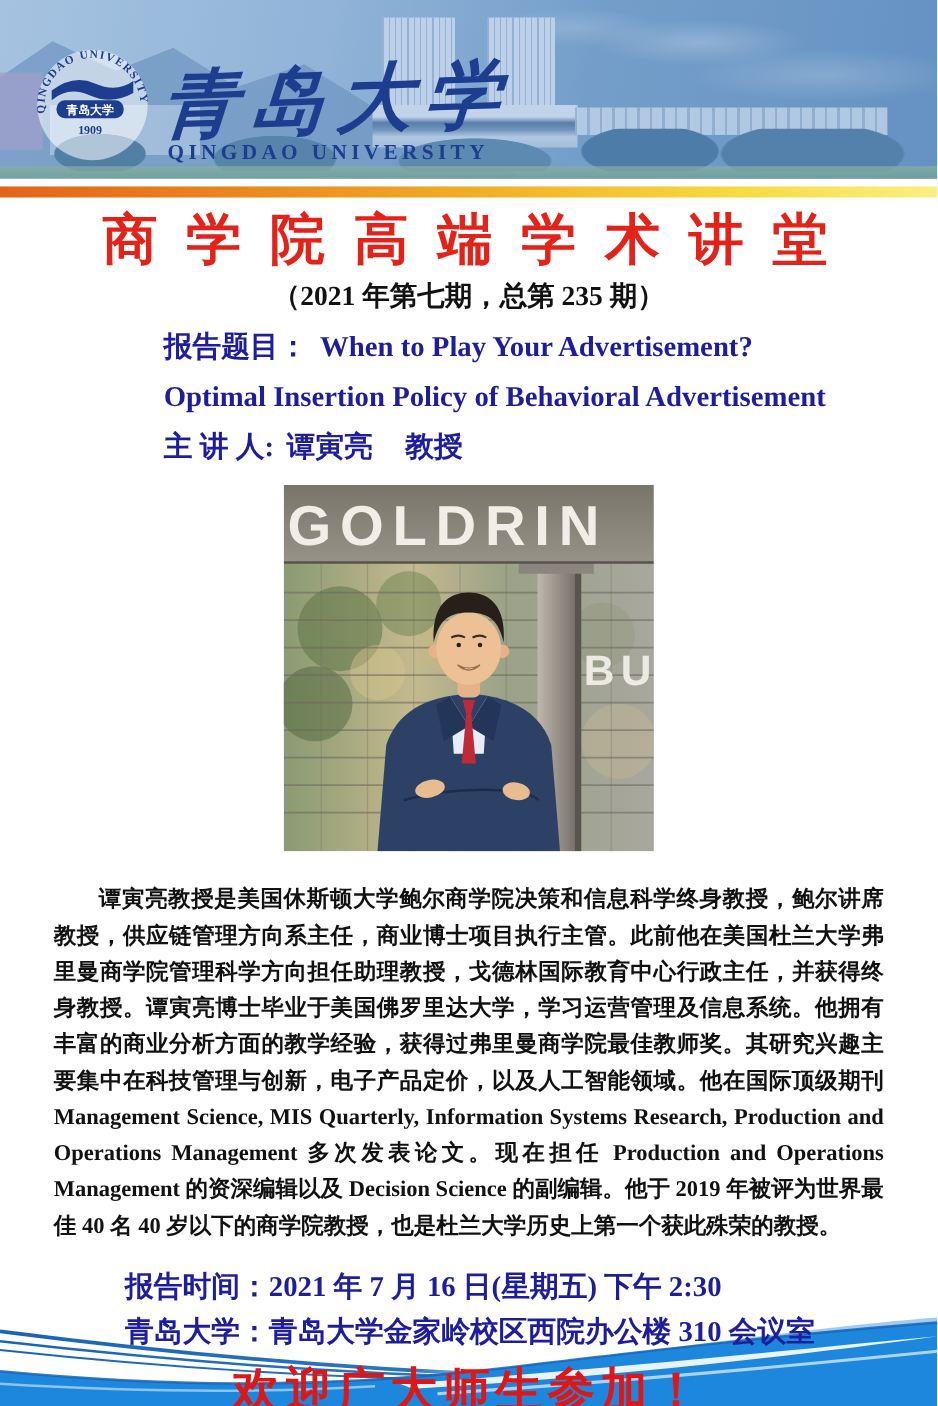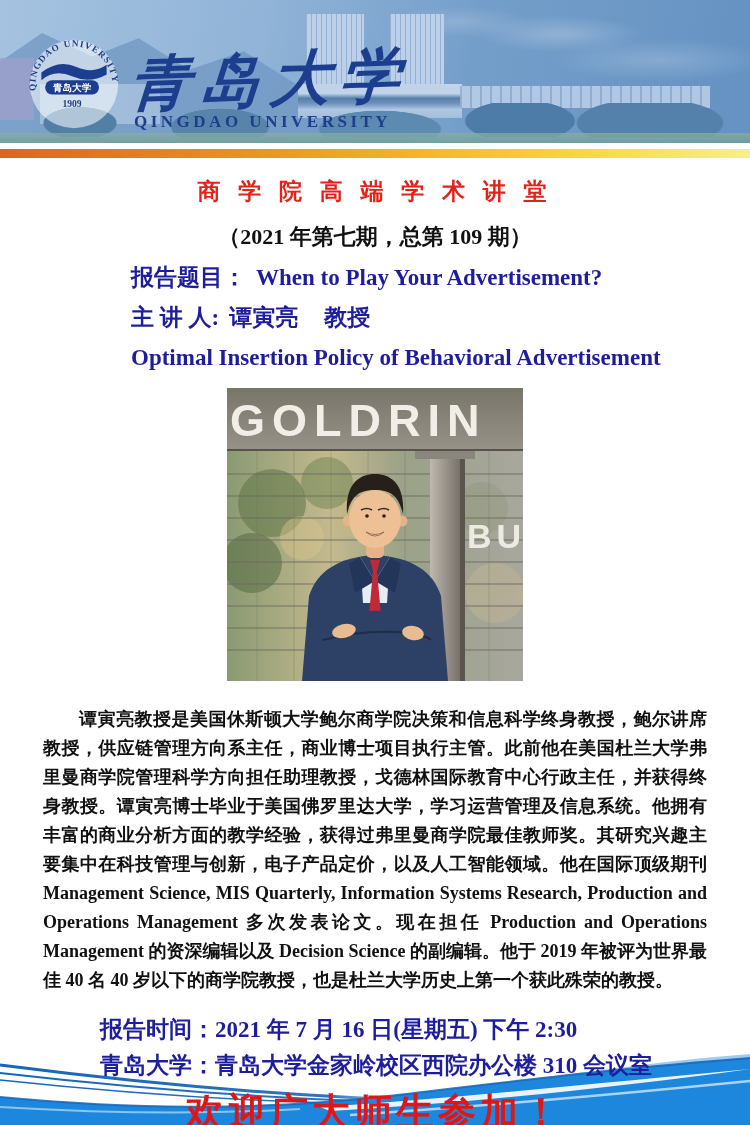--- a/index.html
+++ b/index.html
@@ -50,21 +50,21 @@
   .logo-en { font-size: 17px; font-weight: bold; letter-spacing: 3.5px; margin-top: 2px; margin-left: 4px; }
 
   
   .gap-white { height: 5px; background: #ffffff; }
   .accent-bar { height: 10px;
     background: linear-gradient(90deg, #e2641a 0%, #ec8c1f 30%, #f2b428 55%, #f6d93f 78%, #f9f083 100%);
     border-top: 1px solid #ffffff; }
 
   
   main { padding: 0 43px; position: relative; z-index: 2; }
-  .title { margin-top: 12px; text-align: center; color: #e3231a; font-size: 23px;
+  .title { margin-top: 12px; text-align: center; color: #e3231a; font-size: 44px;
     font-weight: bold; letter-spacing: 6px; line-height: 44px; }
   .issue { margin-top: 8px; text-align: center; color: #111111; font-size: 22px; font-weight: bold; }
   .topic-block { margin-top: 12px; margin-left: 88px; color: #1e1e9c; font-weight: bold; font-size: 23px; }
   .topic-block > div { line-height: 28px; margin-bottom: 12px; }
   .label-gap { margin-right: 10px; }
   .speaker-gap { margin-left: 26px; }
   figure.photo { width: 296px; height: 293px; margin: 16px auto 0 auto; display: block; }
   .bio { margin-top: 24px; font-size: 18px; line-height: 29px; font-weight: 600; color: #111111;
     text-align: justify; text-indent: 2em; }
   .schedule { margin-top: 20px; margin-left: 57px; color: #1e1e9c; font-weight: bold; font-size: 23px; }
@@ -112,31 +112,31 @@
         <div class="logo-en">QINGDAO UNIVERSITY</div>
       </div>
     </div>
   </header>
 
   <div class="gap-white"></div>
   <div class="accent-bar"></div>
 
   <main>
     <h1 class="title">商 学 院 高 端 学 术 讲 堂</h1>
-    <div class="issue">（2021 年第七期，总第 109 期）</div>
+    <div class="issue">（2021 年第七期，总第 235 期）</div>
 
     <div class="topic-block">
       <div>
         <span class="label-gap">报告题目：</span><span>When to Play Your Advertisement?</span>
       </div>
       <div>
+        <span>Optimal Insertion Policy of Behavioral Advertisement</span>
+      </div>
+      <div>
         <span class="label-gap">主 讲 人:</span><span>谭寅亮</span><span class="speaker-gap">教授</span>
-      </div>
-      <div>
-        <span>Optimal Insertion Policy of Behavioral Advertisement</span>
       </div>
     </div>
 
     <figure class="photo">
       <svg viewBox="0 0 296 293" width="296" height="293">
         <defs>
           <linearGradient id="signG" x1="0" y1="0" x2="0" y2="1">
             <stop offset="0" stop-color="#787569"></stop>
               <stop offset="1" stop-color="#979288"></stop>
           </linearGradient>

